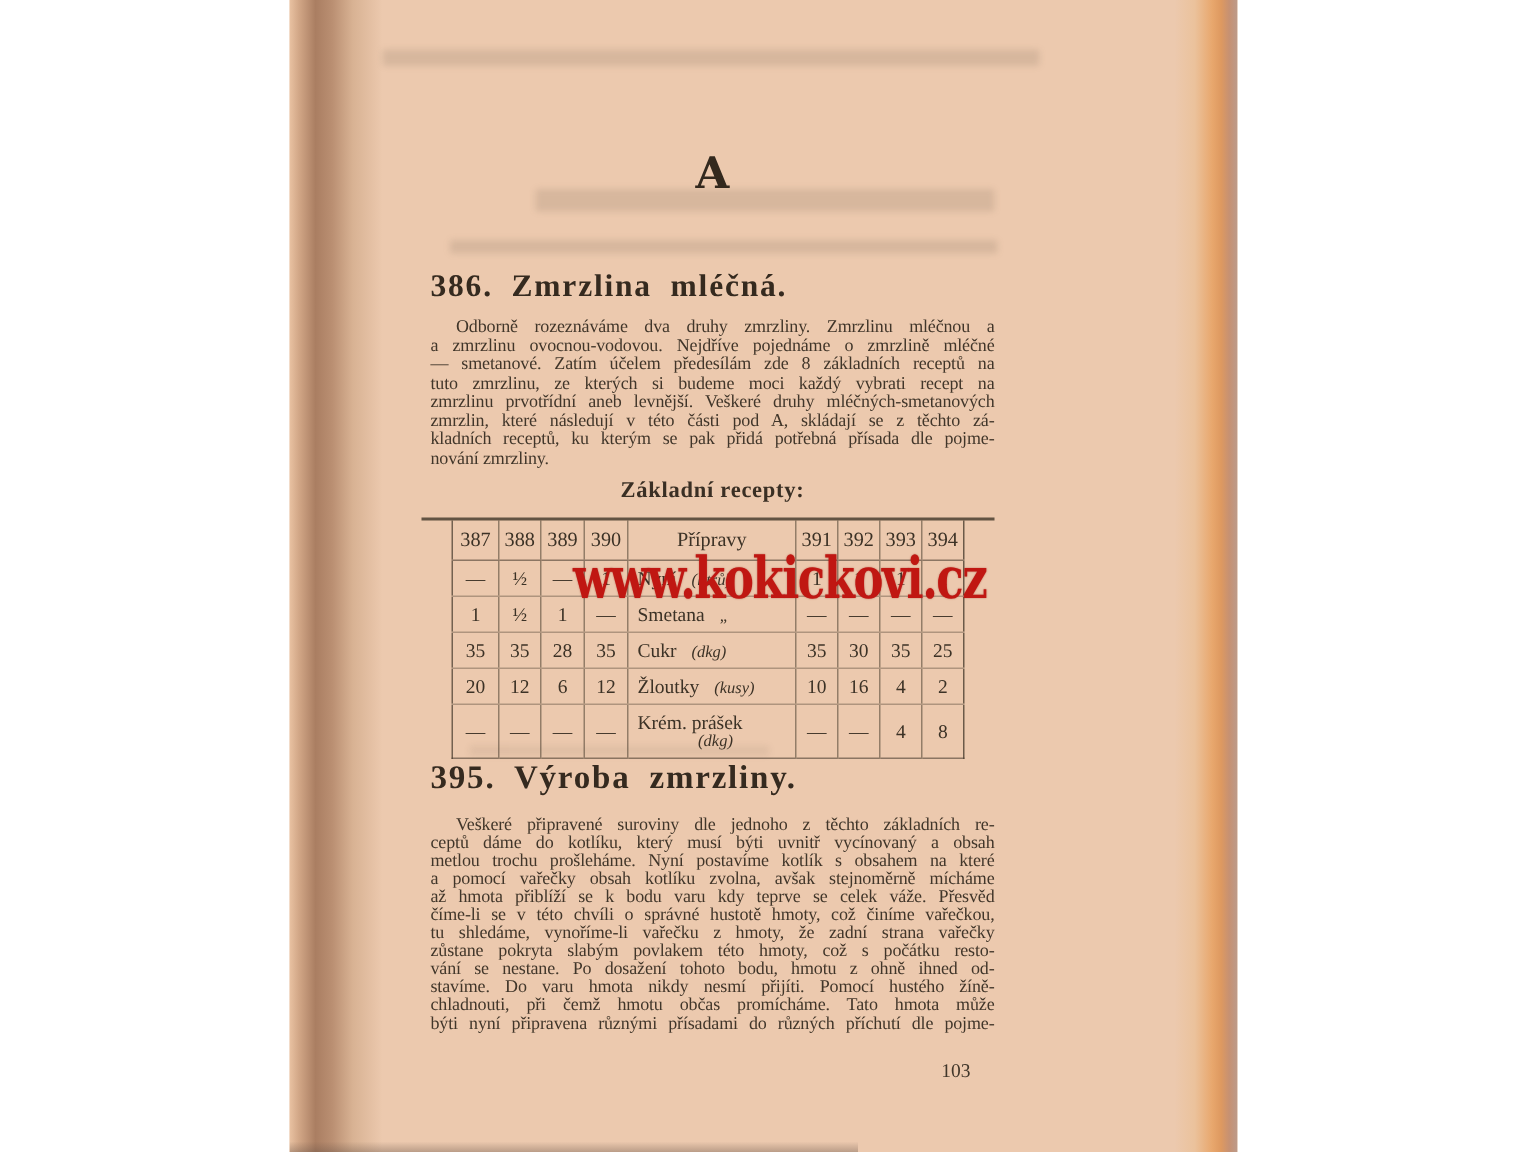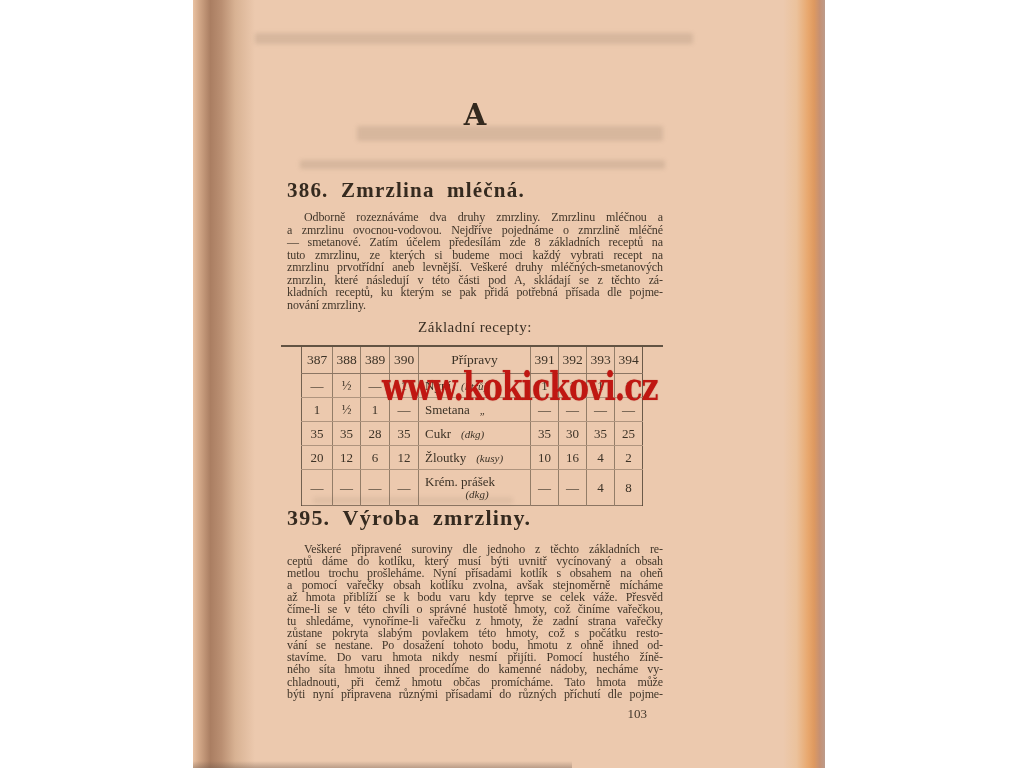--- a/index.html
+++ b/index.html
@@ -41,21 +41,21 @@
     position:absolute;left:94px;width:376px;color:#41362a;
     font-size:12px;letter-spacing:-0.1px;
   }
   .para .line{text-align:justify;text-align-last:justify;}
   .para .line:first-child{text-indent:17px;}
   .para-1{top:211px;line-height:12.5px;}
   .para-1 .line:last-child{text-align-last:left;}
   .para-2{top:543px;line-height:12.05px;}
   .table-title{
     position:absolute;top:319px;left:94px;width:376px;text-align:center;
-    font-weight:normal;font-size:15px;letter-spacing:.5px;color:#3a2f24;
+    font-weight:bold;font-size:15px;letter-spacing:.5px;color:#3a2f24;
   }
   .toprule{
     position:absolute;top:345px;left:88px;width:382px;height:2px;
     background:rgba(74,62,48,.85);
   }
   table.recipes{
     position:absolute;top:347px;left:108px;width:341px;
     border-collapse:collapse;table-layout:fixed;
     color:#3c3226;font-family:"Liberation Serif",serif;
     border-left:1px solid rgba(75,62,48,.75);
@@ -204,29 +204,28 @@
           <td>8</td>
         </tr>
       </tbody>
   </table>
 
   <div class="heading h-395">395. Výroba zmrzliny.</div>
 
   <div class="para para-2">
       <div class="line">Veškeré připravené suroviny dle jednoho z těchto základních re-</div>
       <div class="line">ceptů dáme do kotlíku, který musí býti uvnitř vycínovaný a obsah</div>
-      <div class="line">metlou trochu prošleháme. Nyní přísadami kotlík s obsahem na oheň</div>
+      <div class="line">metlou trochu prošleháme. Nyní postavíme kotlík s obsahem na které</div>
       <div class="line">a pomocí vařečky obsah kotlíku zvolna, avšak stejnoměrně mícháme</div>
       <div class="line">až hmota přiblíží se k bodu varu kdy teprve se celek váže. Přesvěd</div>
       <div class="line">číme-li se v této chvíli o správné hustotě hmoty, což činíme vařečkou,</div>
       <div class="line">tu shledáme, vynoříme-li vařečku z hmoty, že zadní strana vařečky</div>
       <div class="line">zůstane pokryta slabým povlakem této hmoty, což s počátku resto-</div>
       <div class="line">vání se nestane. Po dosažení tohoto bodu, hmotu z ohně ihned od-</div>
       <div class="line">stavíme. Do varu hmota nikdy nesmí přijíti. Pomocí hustého žíně-</div>
-      <div class="line">ného síta hmotu ihned procedíme do kamenné nádoby, necháme vy-</div>
       <div class="line">chladnouti, při čemž hmotu občas promícháme. Tato hmota může</div>
       <div class="line">býti nyní připravena různými přísadami do různých příchutí dle pojme-</div>
     </div>
 
   <div class="page-number">103</div>
 
   <div class="watermark" style="color: rgb(192, 23, 18);">www.kokickovi.cz</div>
 </div>
 
 </body></html>

